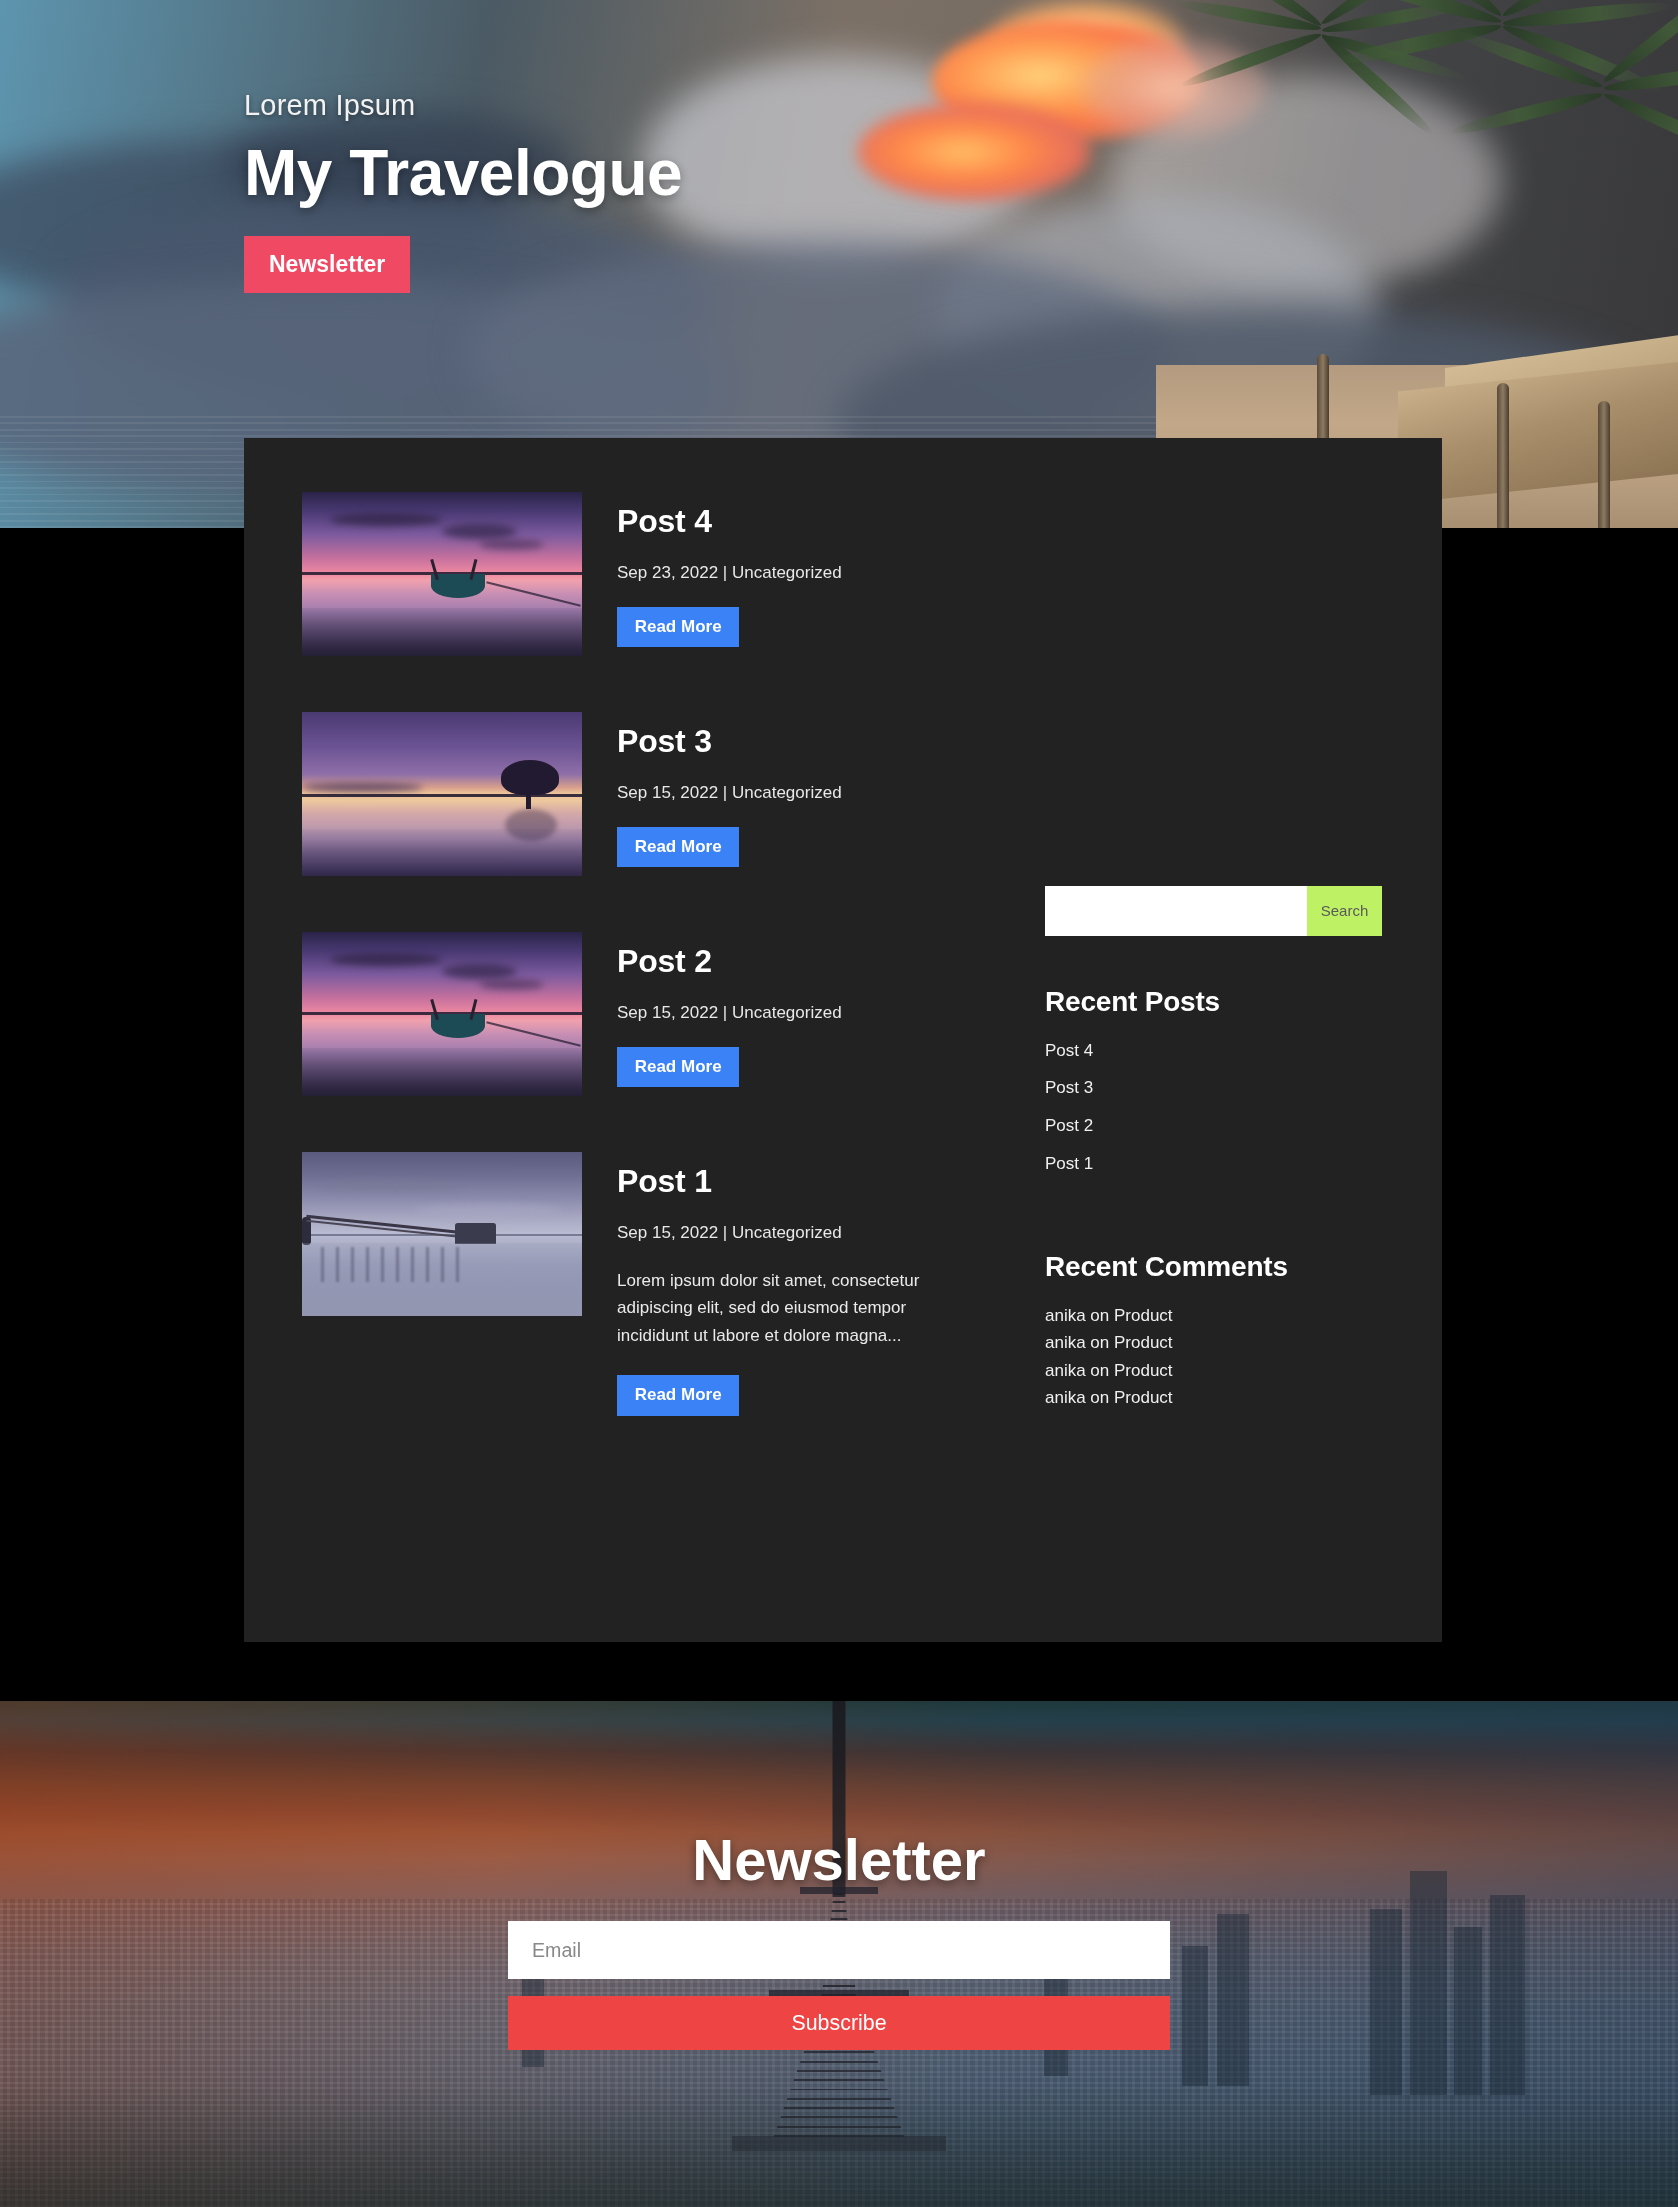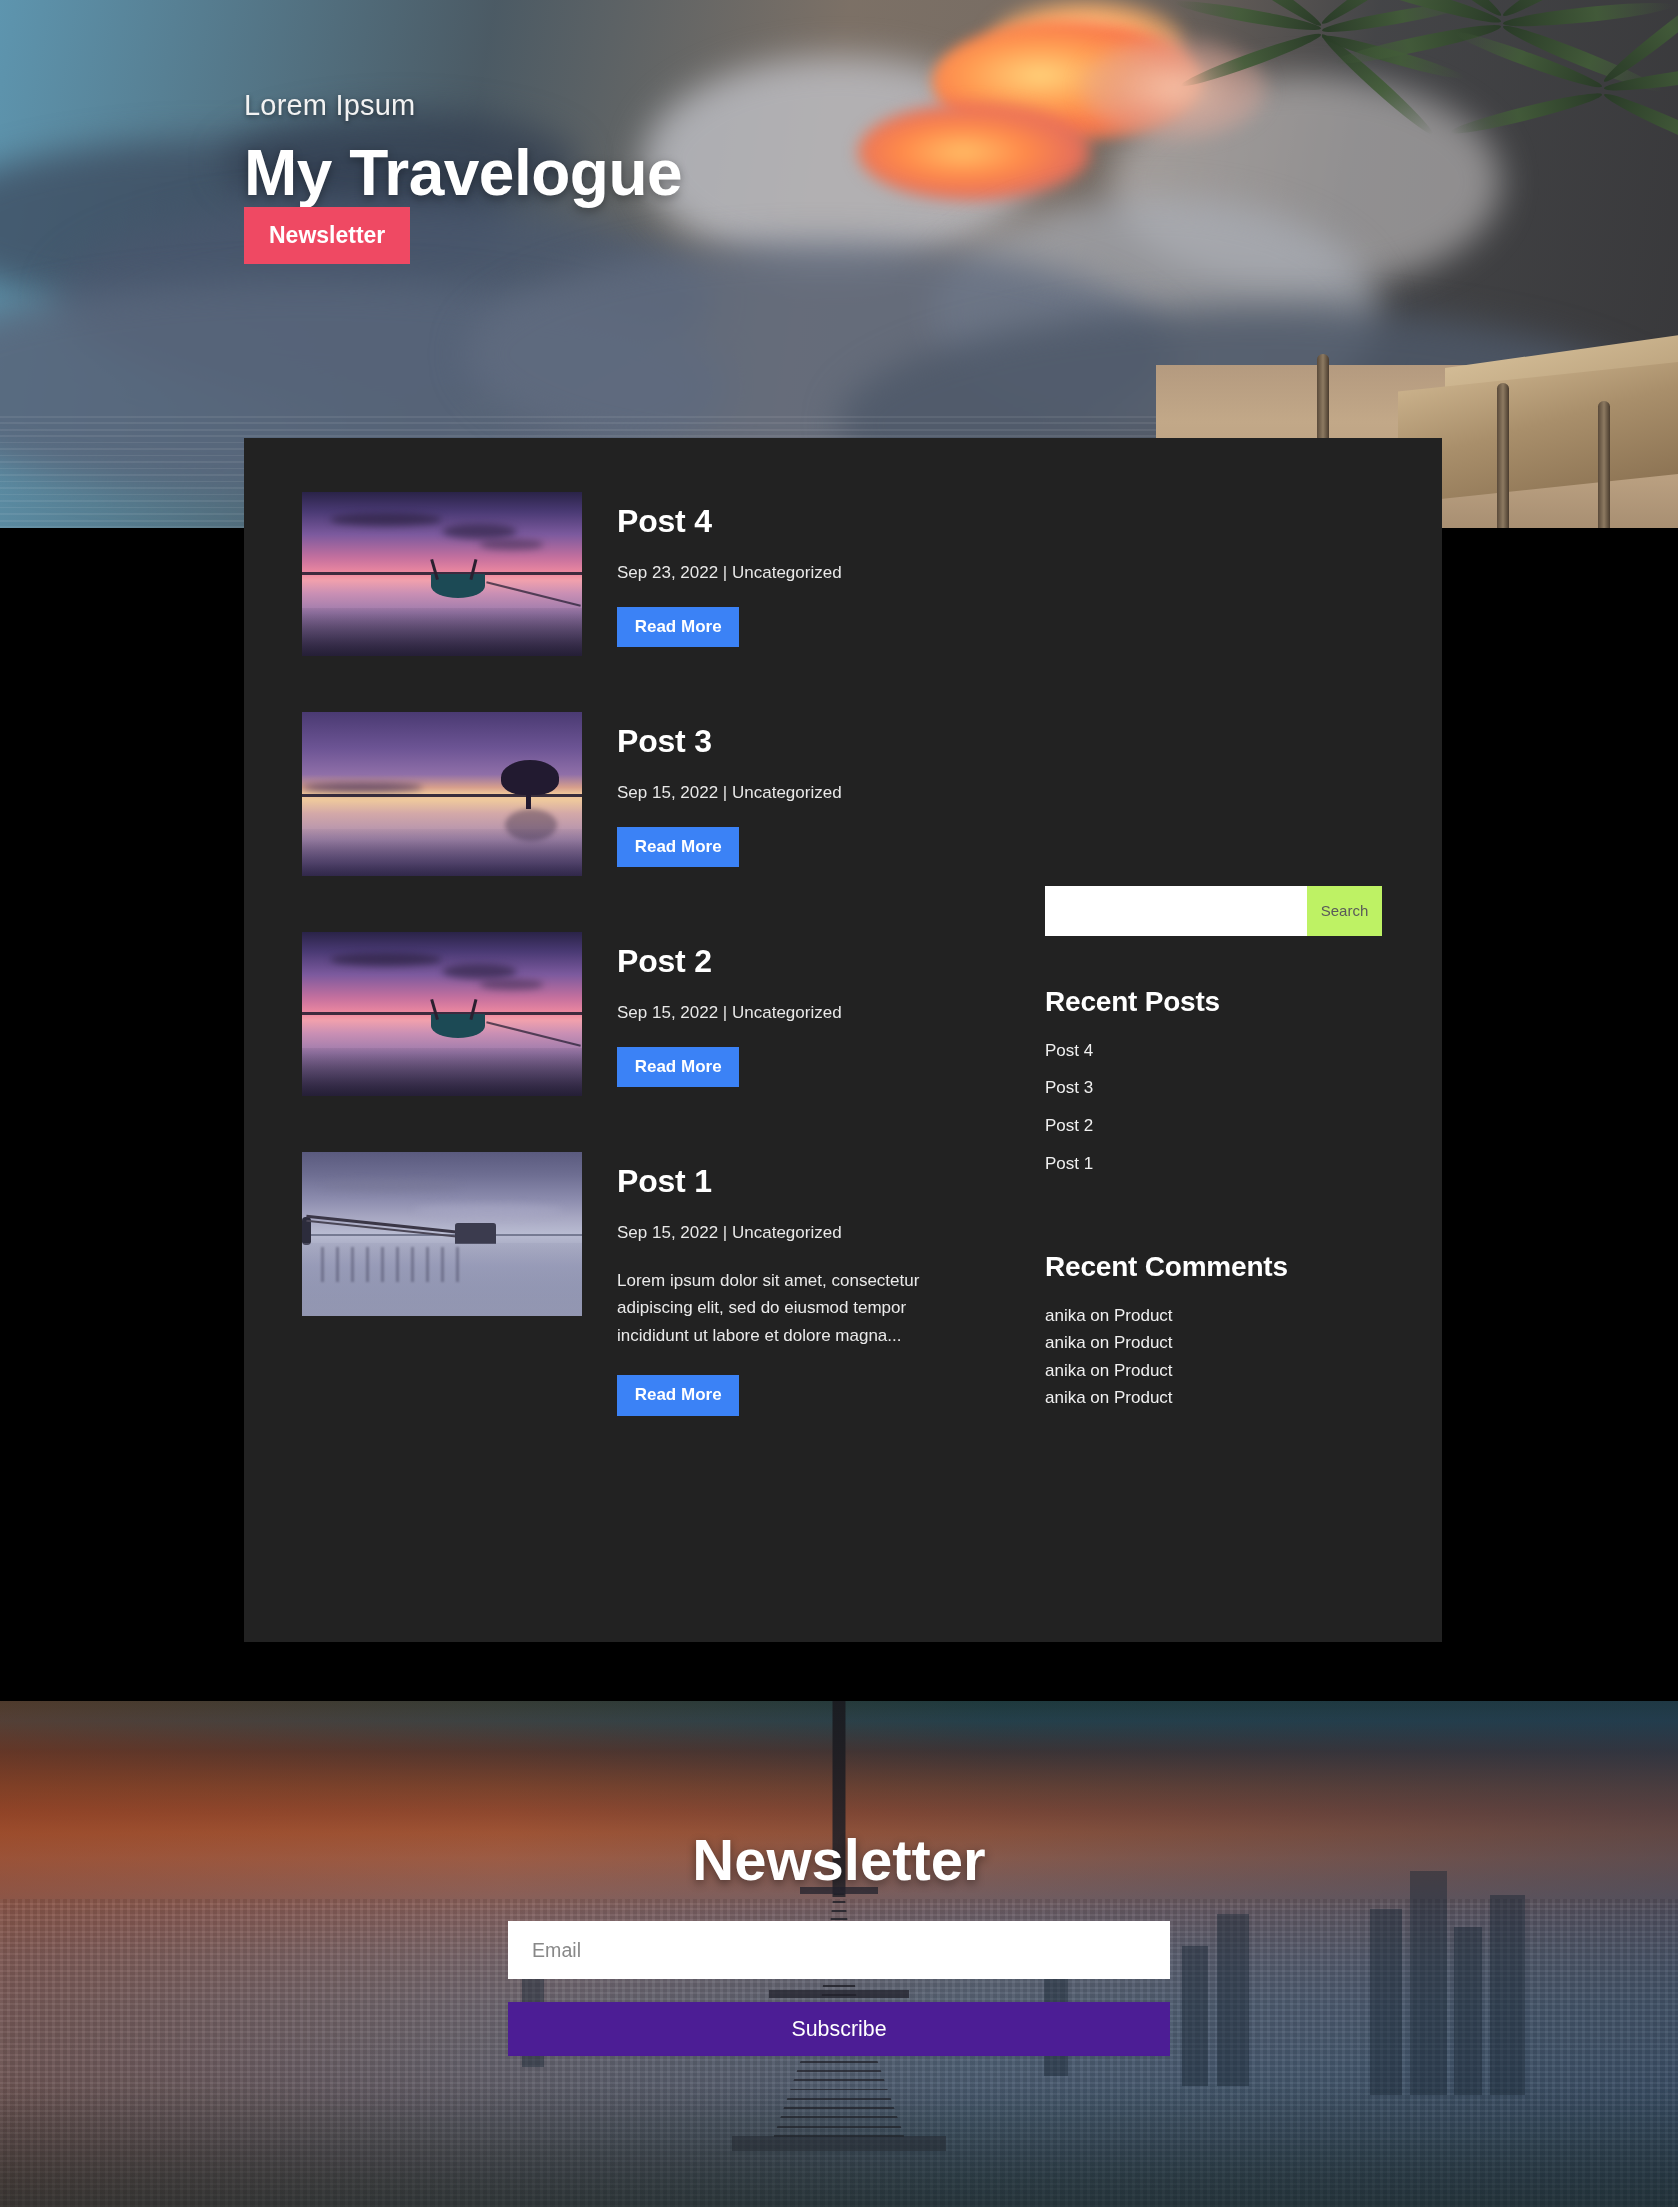--- a/index.html
+++ b/index.html
@@ -81,21 +81,21 @@
     background:linear-gradient(90deg, rgba(40,58,38,.95), rgba(66,92,56,.9) 55%, rgba(40,58,38,0)); transform-origin:left center; }
   .palm{ position:absolute; }
 
   .hero-content{ position:absolute; left:244px; top:89px; width:839px; z-index:6; }
   .eyebrow{
     font-size:29px; color:#f2f2f2; letter-spacing:0.2px; font-weight:400;
     text-shadow:0 1.9px 5.6px rgba(0,0,0,.45); margin-bottom:17.7px;
   }
   .hero-title{
     font-size:64px; font-weight:bold; color:#fff; letter-spacing:-0.5px;
-    text-shadow:0 2.8px 9.3px rgba(0,0,0,.35); line-height:1.05; 
+    text-shadow:0 2.8px 9.3px rgba(0,0,0,.35); line-height:1.05; margin-bottom:29px;
   }
   .btn-pink{
     display:inline-block; background:#ef4963; color:#fff; border:none;
     padding:15px 25px; font-size:23px; font-weight:600; cursor:pointer;
     font-family:"Liberation Sans", sans-serif;
   }
 
   
   .card{
     position:absolute; left:244px; top:438px; width:1198px; height:1204px;
@@ -170,21 +170,21 @@
   .skyline{ position:absolute; bottom:0; background:rgba(25,38,52,.45); }
   .tower{ position:absolute; left:50%; transform:translateX(-50%); bottom:0; }
   .news-content{ position:absolute; inset:0; z-index:5; display:flex; flex-direction:column; align-items:center; padding-top:125px; }
   .news-title{ font-size:58px; font-weight:bold; color:#fff; text-shadow:0 2.8px 9.3px rgba(0,0,0,.45); margin-bottom:28px; }
   .news-sub{ width:653px; text-align:center; font-size:19.6px; color:#fff; line-height:1.72; text-shadow:0 0.9px 4.7px rgba(0,0,0,.5); margin-bottom:41px; }
   .news-input{
     width:662px; height:58px; background:#fff; border:none; outline:none;
     padding:0 24px; font-size:19.6px; color:#444; font-family:"Liberation Sans", sans-serif;
   }
   .news-btn{
-    width:662px; height:54px; margin-top:23px; background:#4c1d95; color:#fff;
+    width:662px; height:54px; margin-top:17px; background:#ef4444; color:#fff;
     border:none; font-size:21.4px; cursor:pointer; font-family:"Liberation Sans", sans-serif;
   }
   .news-input::placeholder{ color:#888; }
 </style>
 </head>
 <body>
 
 <div class="page">
 
   <section class="hero">

